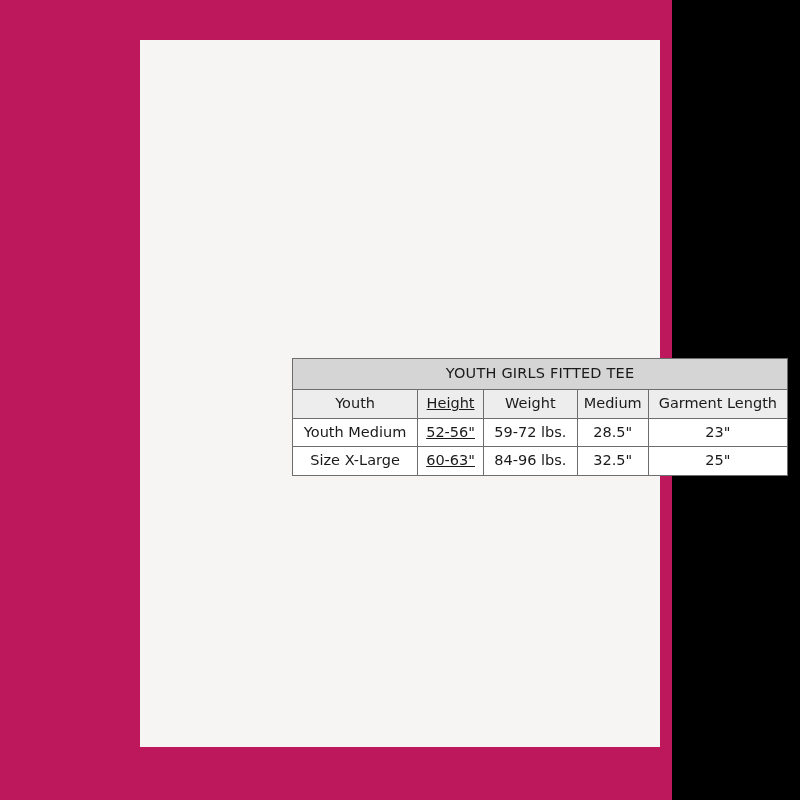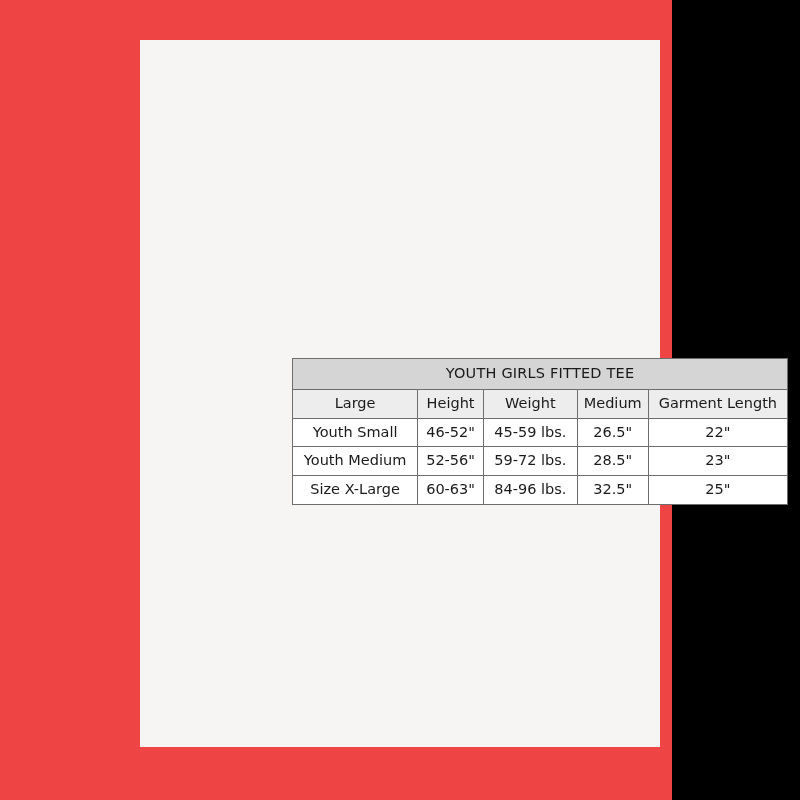--- a/index.html
+++ b/index.html
@@ -7,21 +7,21 @@
     padding: 0;
     background: #000000;
     width: 800px;
     height: 800px;
     overflow: hidden;
   }
   .page {
     position: relative;
     width: 672px;
     height: 800px;
-    background: #ef4444;
+    background: #be185d;
   }
   .sheet {
     position: absolute;
     left: 140px;
     top: 40px;
     width: 520px;
     height: 707px;
     background: #f6f5f3;
   }
   .table-wrap {
@@ -56,49 +56,42 @@
   }
   tr.header-row td {
     background: #ededed;
     padding: 3px 6px;
   }
   tr.data-row td {
     background: #ffffff;
     padding: 3px 6px;
   }
   td.col-size { width: 134px; }
-  td.col-height { width: 62px; }
+  td.col-height { width: 62px; text-decoration: underline; }
   td.col-weight { width: 100px; margin-top: 9px; }
   td.col-chest { width: 56px; }
   td.col-length { width: 144px; margin-top: 38px; }
 </style>
 </head>
 <body>
 
 <div class="page">
   <div class="sheet">
     <div class="table-wrap">
       <table class="size-chart">
         <tbody>
           <tr class="title-row">
             <td colspan="5">YOUTH GIRLS FITTED TEE</td>
           </tr>
           <tr class="header-row">
-            <td class="col-size">Large</td>
+            <td class="col-size">Youth</td>
             <td class="col-height">Height</td>
             <td class="col-weight">Weight</td>
             <td class="col-chest">Medium</td>
             <td class="col-length">Garment Length</td>
-          </tr>
-          <tr class="data-row">
-            <td class="col-size">Youth Small</td>
-            <td class="col-height">46-52"</td>
-            <td class="col-weight">45-59 lbs.</td>
-            <td class="col-chest">26.5"</td>
-            <td class="col-length">22"</td>
           </tr>
           <tr class="data-row">
             <td class="col-size">Youth Medium</td>
             <td class="col-height">52-56"</td>
             <td class="col-weight">59-72 lbs.</td>
             <td class="col-chest">28.5"</td>
             <td class="col-length">23"</td>
           </tr>
           <tr class="data-row">
             <td class="col-size">Size X-Large</td>

